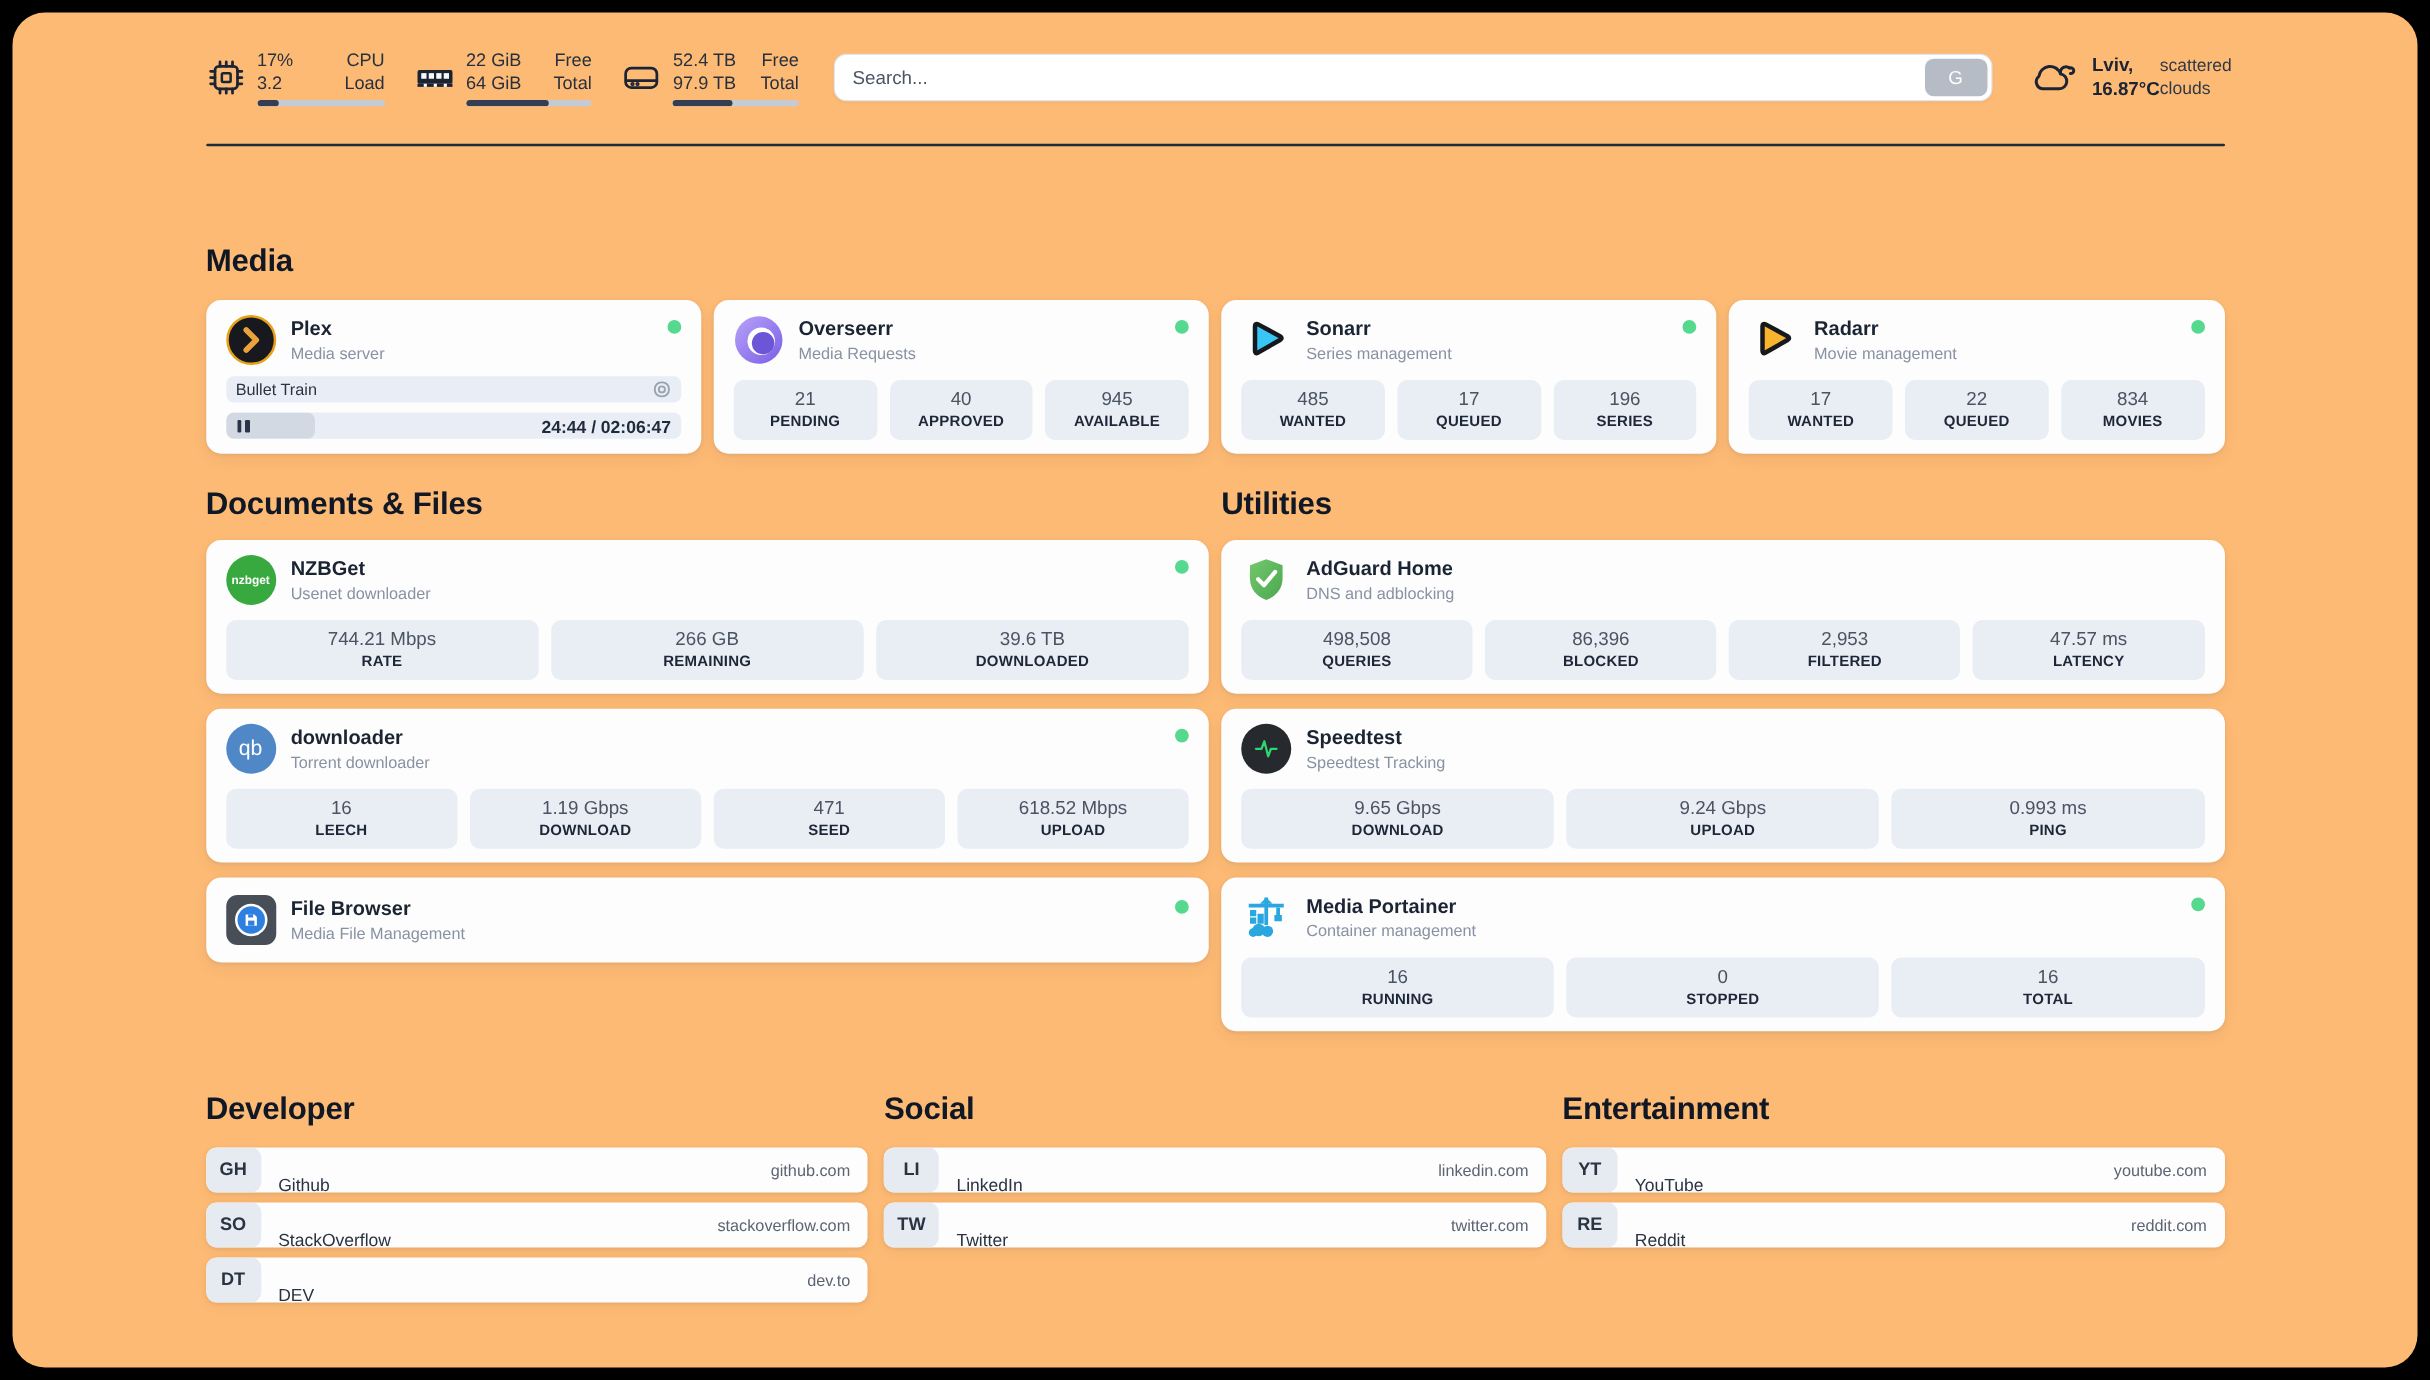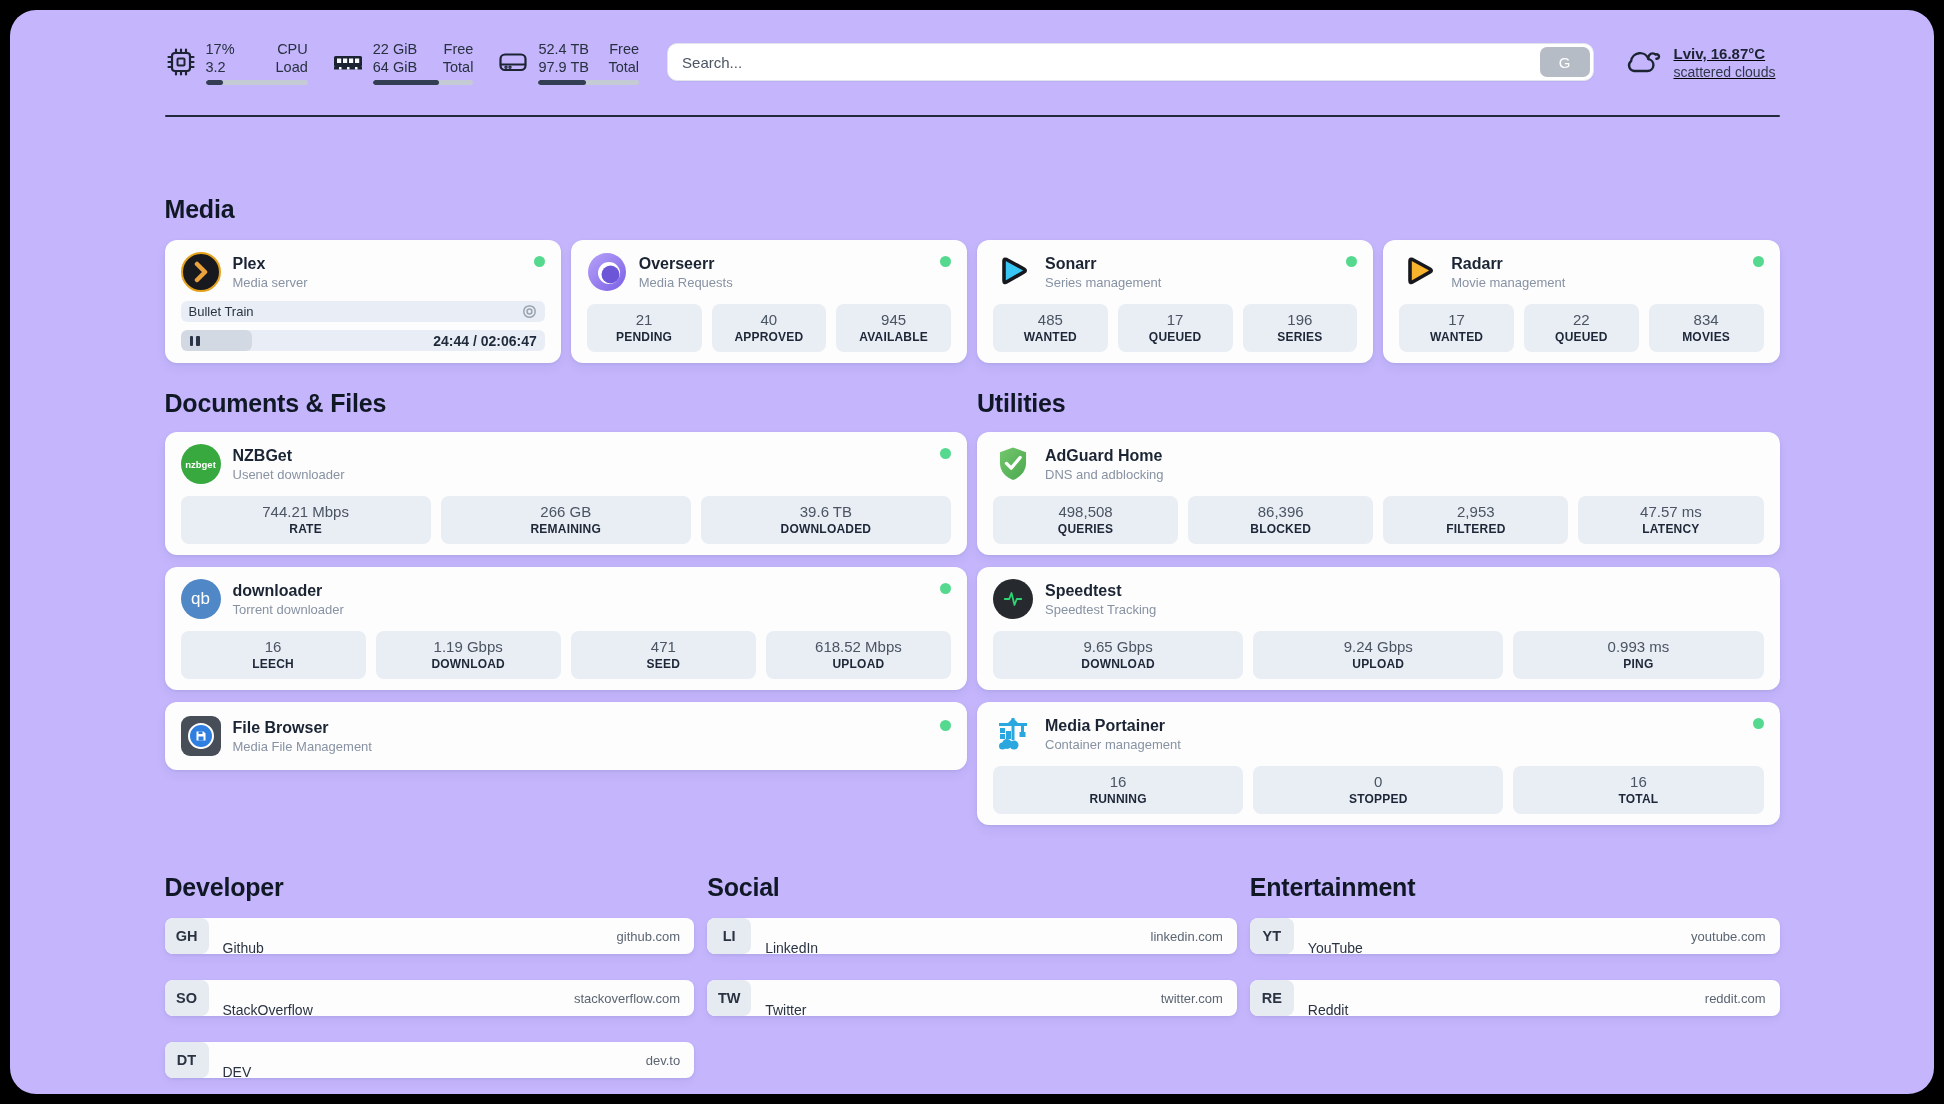--- a/index.html
+++ b/index.html
@@ -1,19 +1,19 @@
 <!DOCTYPE html>
 <html><head>
 <meta charset="utf-8">
 <style>
   * { margin:0; padding:0; box-sizing:border-box; }
   html,body { width:1944px; height:1104px; background:#000; font-family:"Liberation Sans", sans-serif; }
   .canvas {
     position:absolute; left:10px; top:10px; width:1924px; height:1084px;
-    background:#c4b5fd; border-radius:26px; overflow:hidden;
+    background:#fdba74; border-radius:26px; overflow:hidden;
   }
   .content { width:1615px; margin:0 auto; }
 
   
   .topbar { margin-top:27px; height:50px; display:flex; align-items:center; gap:28px; }
   .resources { display:flex; align-items:center; gap:24px; }
   .res-item { display:flex; align-items:center; gap:9px; }
   .res-icon { width:32px; height:32px; flex:0 0 auto; display:flex; align-items:center; justify-content:center; }
   .res-body { display:flex; flex-direction:column; }
   .res-text { display:flex; gap:18px; font-size:14.5px; color:#27303f; line-height:18px; }
@@ -27,21 +27,21 @@
     width:100%; height:38px; border:1px solid #e0e4eb; border-radius:10px; background:#fff;
     padding:0 70px 0 14px; font-size:15px; color:#2a3342; outline:none;
     box-shadow:0 1px 2px rgba(25,35,60,.04); font-family:"Liberation Sans", sans-serif;
   }
   .search-input::placeholder { color:#4b5563; opacity:1; }
   .search-btn {
     position:absolute; right:4px; top:4px; width:50px; height:30px; border:none; border-radius:7px;
     background:#b6bcc6; color:#fff; font-size:15px; cursor:pointer; font-family:"Liberation Sans", sans-serif;
   }
   .weather { display:flex; align-items:center; gap:12px; width:158px; flex:0 0 auto; }
-  .weather-text { display:flex; flex-direction:column;text-decoration:underline; }
+  .weather-text { display:flex; flex-direction:row; }
   .weather-main { font-size:15px; font-weight:700; color:#1c2434; line-height:19px; }
   .weather-sub { font-size:14px; color:#2f3847; line-height:18px; }
 
   .divider { margin-top:28px; height:2px; background:#202a3a; border-radius:1px; }
 
   
   .h-section { font-size:25px; font-weight:700; color:#101826; letter-spacing:-0.2px; }
   .sec-media { margin-top:78px; }
   .sec-media .h-section { margin-bottom:16px; }
   .media-grid { display:grid; grid-template-columns:repeat(4,1fr); gap:10px; }
@@ -76,21 +76,21 @@
   .np-session { margin-left:auto; display:flex; align-items:center; }
   .np-progress { margin-top:8px; height:21px; background:#e9eef6; border-radius:6px; position:relative; display:flex; align-items:center; overflow:hidden; }
   .np-fill { position:absolute; left:0; top:0; bottom:0; background:#d2d9e3; border-radius:6px; }
   .np-pause { position:relative; z-index:1; display:flex; gap:3px; margin-left:9px; background:none; border:none; cursor:pointer; padding:0; }
   .np-pause span { width:3.5px; height:10px; background:#2a3647; border-radius:1px; display:block; }
   .np-time { position:relative; z-index:1; margin-left:auto; margin-right:8px; font-size:14px; font-weight:700; color:#1f2a3a; }
 
   
   .links { margin-top:48px; display:grid; grid-template-columns:repeat(3,1fr); gap:13px; }
   .links .h-section { margin-bottom:16px; }
-  .linkstack { display:flex; flex-direction:column; gap:26px; }
+  .linkstack { display:flex; flex-direction:column; gap:8px; }
   .link-row {
     height:36px; background:#fdfdfe; border-radius:8px; display:flex; align-items:center;
     box-shadow:0 1px 3px rgba(20,30,55,.07), 0 4px 10px rgba(20,30,55,.04); cursor:pointer; overflow:hidden;
   }
   .link-badge { width:44px; height:100%; background:#e6eaf1; border-radius:8px; display:flex; align-items:center; justify-content:center;
     font-size:14.5px; font-weight:700; color:#2a3342; flex:0 0 auto; }
   .link-name { margin-left:14px; font-size:14px; color:#2a3342;margin-top:24px; }
   .link-domain { margin-left:auto; margin-right:14px; font-size:13px; color:#5b6572; }
 
   

